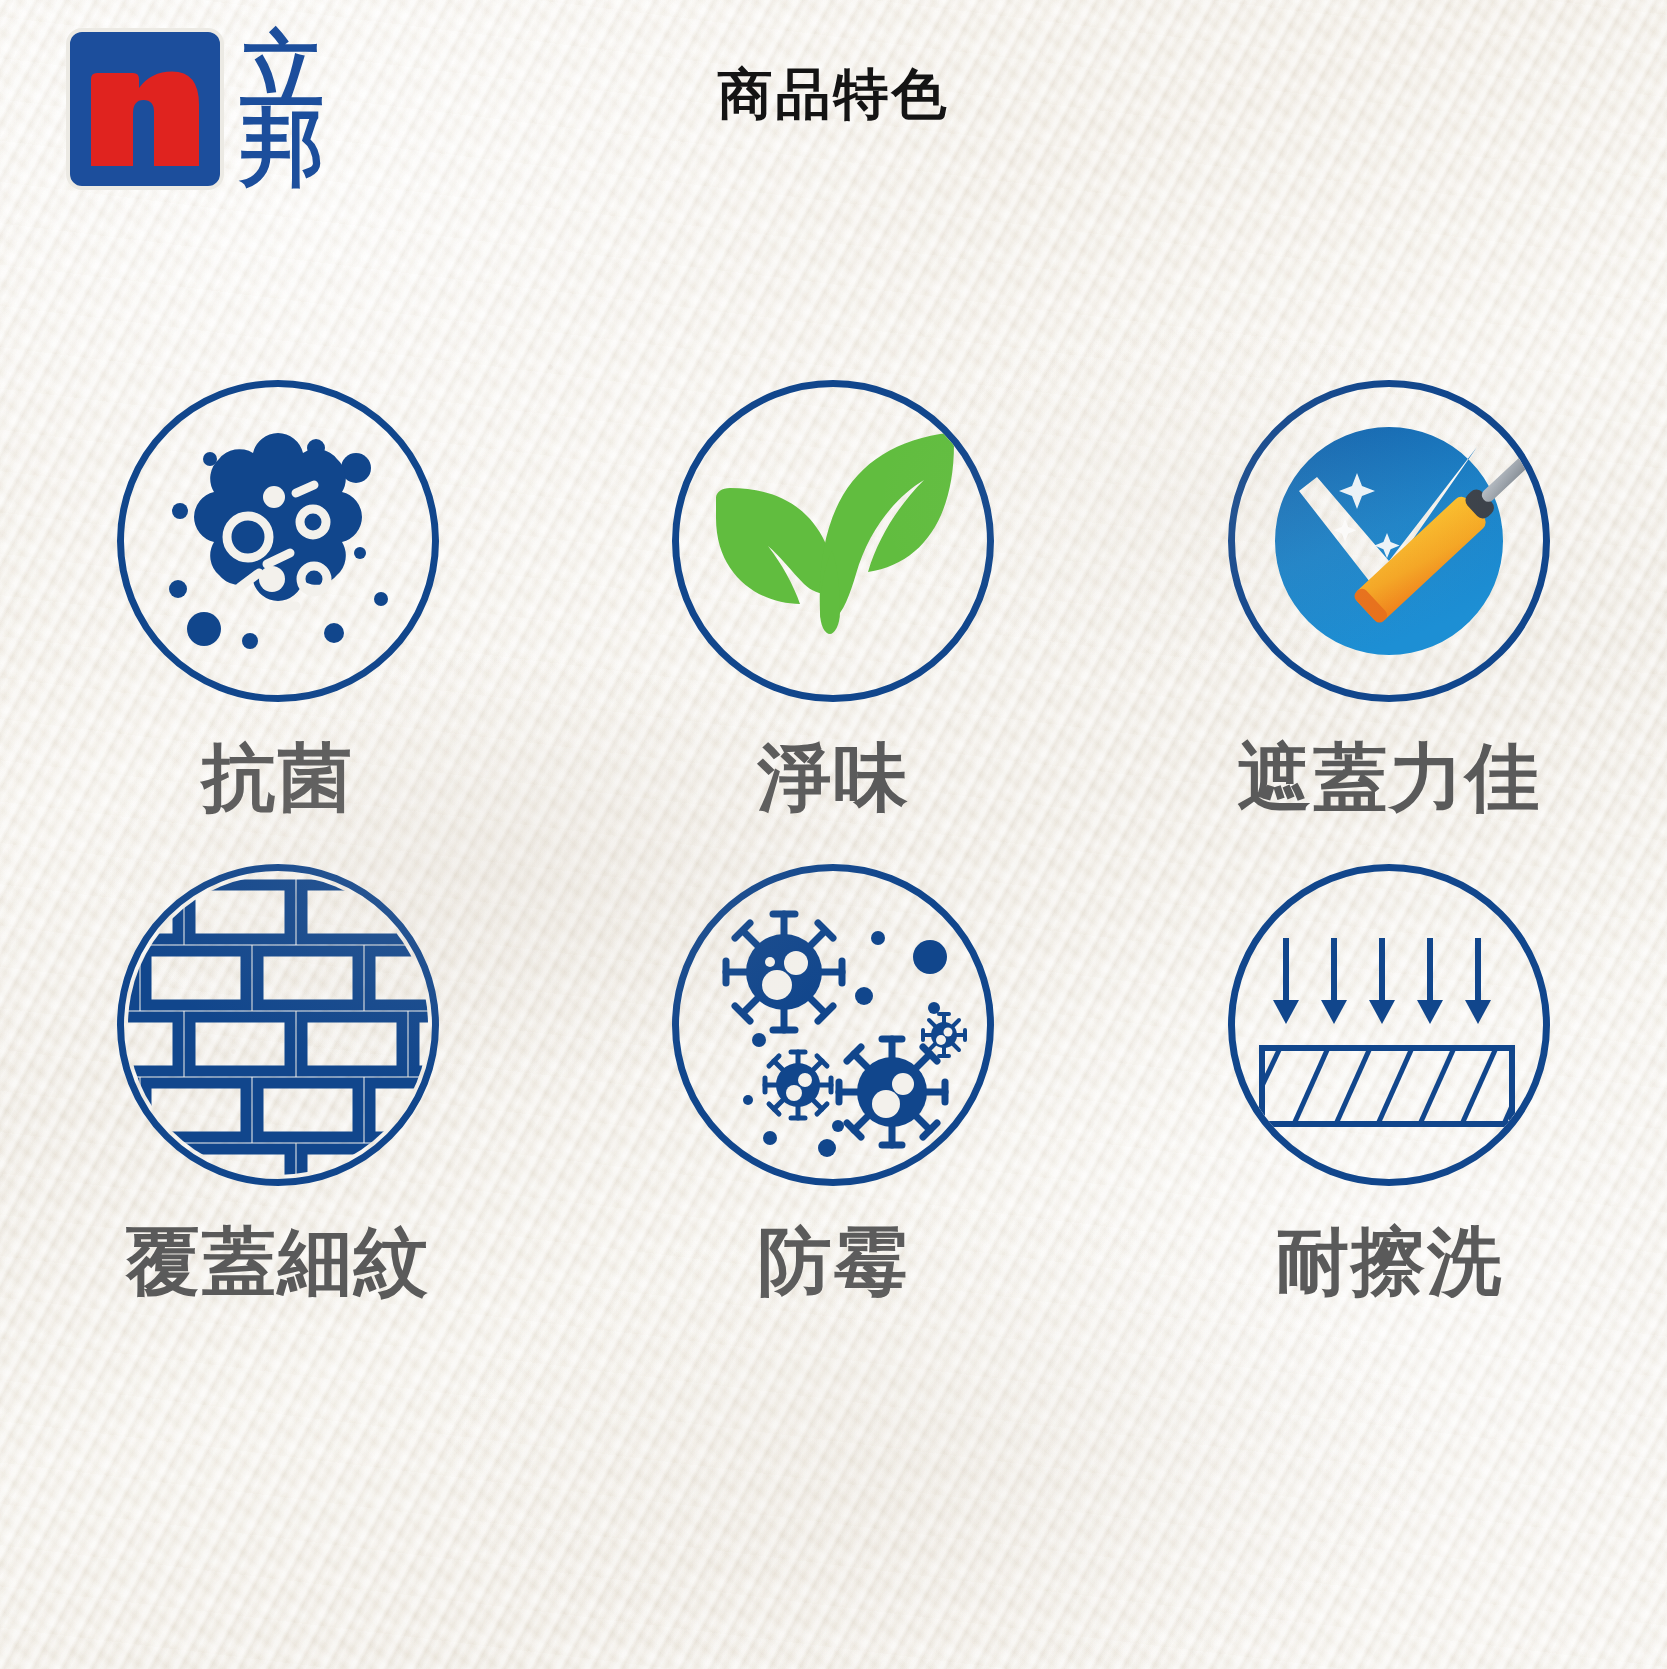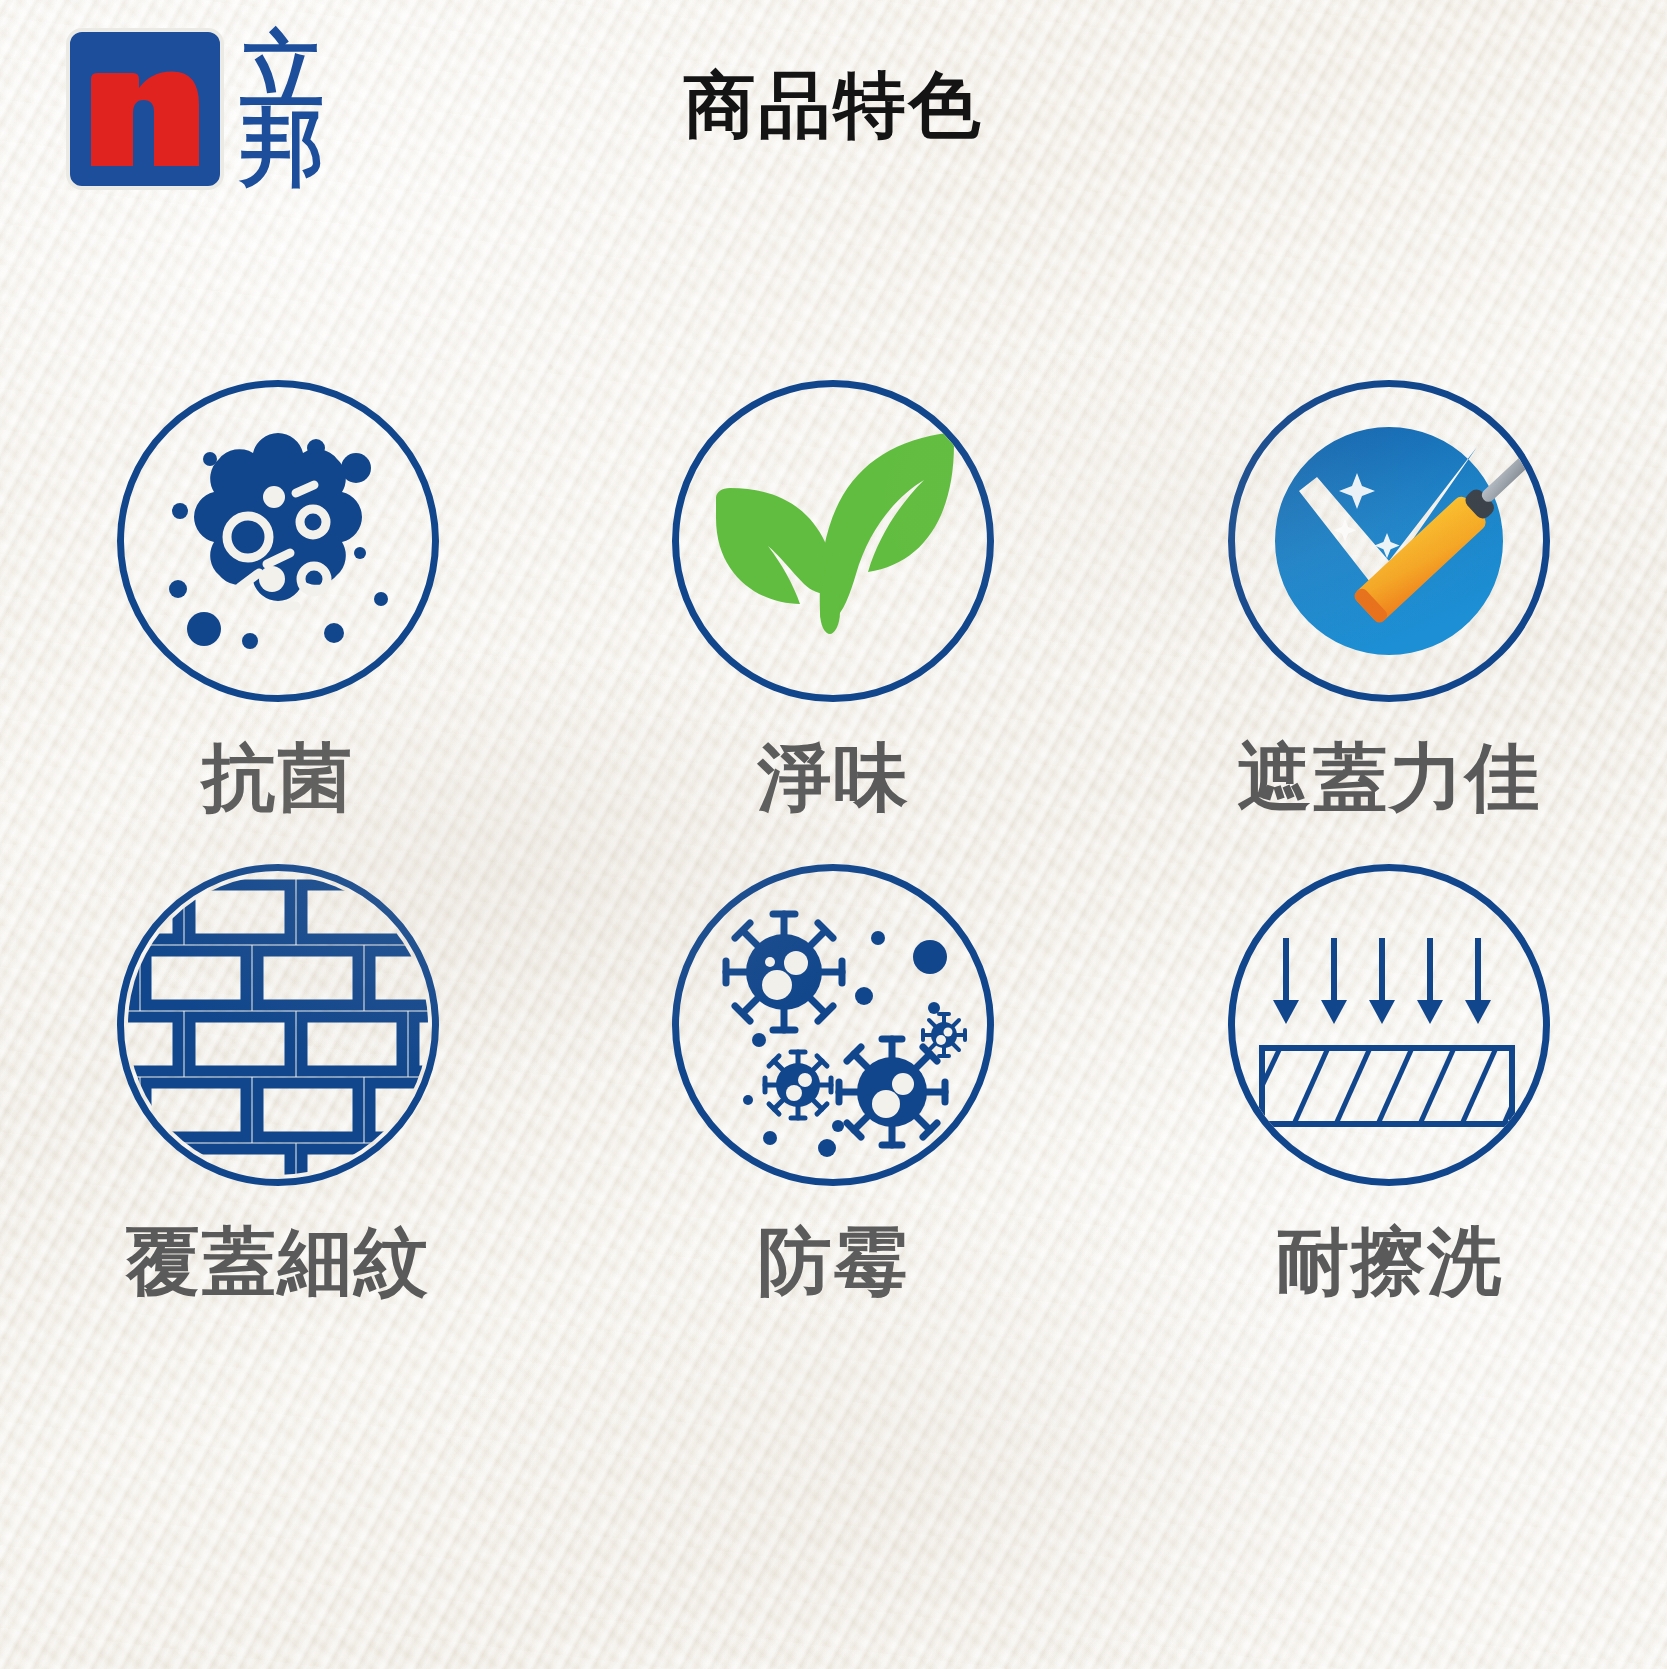--- a/index.html
+++ b/index.html
@@ -50,21 +50,21 @@
   .logo-mark .n-red{position:absolute;left:0;top:0;width:100%;height:100%;}
   .logo-cn{
     font-size:84px;font-weight:bold;color:#1c4e9c;line-height:.92;
     letter-spacing:-1px;
     font-family:"DejaVu Sans","Liberation Sans",sans-serif;
     display:flex;flex-direction:column;
   }
   .logo-cn span{display:block;}
   .page-title{
     position:absolute;left:0;top:58px;width:100%;text-align:center;
-    font-size:72px;font-weight:bold;color:#141414;letter-spacing:3px;
+    font-size:55px;font-weight:bold;color:#141414;letter-spacing:3px;
     font-family:"DejaVu Sans","Liberation Sans",sans-serif;
   }
 
   
   .grid{
     position:absolute;left:0;top:380px;width:100%;
     display:grid;grid-template-columns:repeat(3,1fr);
     row-gap:50px;
   }
   .cell{display:flex;flex-direction:column;align-items:center;}

